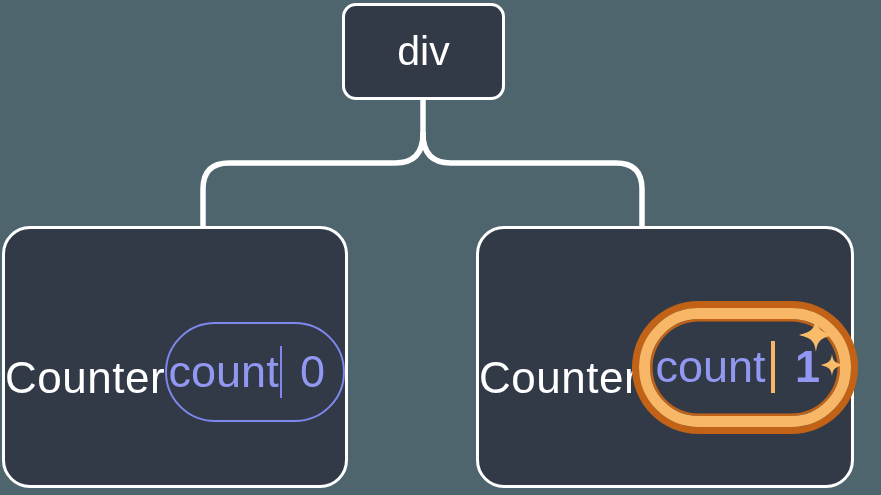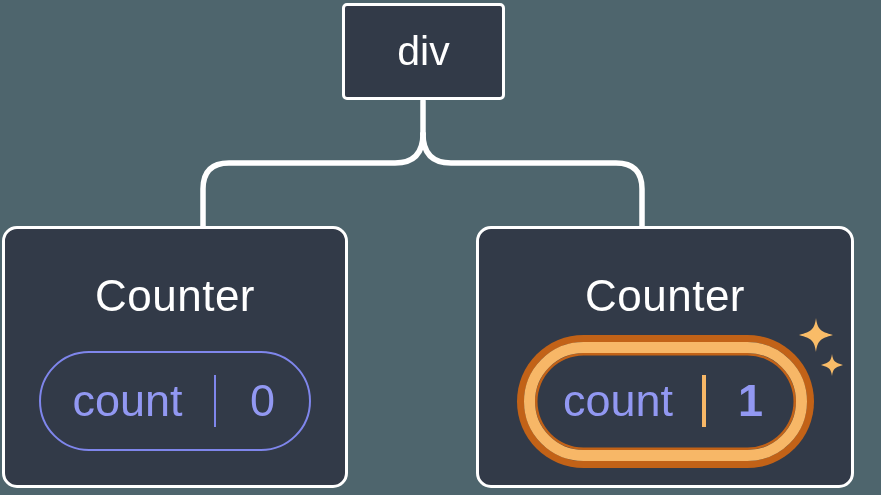--- a/index.html
+++ b/index.html
@@ -25,38 +25,38 @@
     stroke-linecap: round;
   }
 
   .node-root {
     position: absolute;
     left: 342px; top: 3px;
     width: 163px; height: 97px;
     box-sizing: border-box;
     background: var(--card_bg, #323A48);
     border: 3px solid var(--card_border, #FFFFFF);
-    border-radius: 5px;
+    border-radius: 14px;
     display: flex;
     align-items: center;
     justify-content: center;
     color: var(--title_text, #FFFFFF);
     font-size: 41px;
   }
 
   .card {
     position: absolute;
     top: 226px;
     width: 346px; height: 262px;
     box-sizing: border-box;
     background: var(--card_bg, #323A48);
     border: 3px solid var(--card_border, #FFFFFF);
-    border-radius: 15px;
+    border-radius: 28px;
     display: flex;
-    flex-direction: column;
+    flex-direction: row;
     align-items: center;
   }
   .card-left  { left: 2px; }
   .card-right { left: 476px; width: 378px; }
 
   .card-title {
     margin: 42px 0 0 0;
     font-size: 44px;
     font-weight: 400;
     line-height: 1.15;

